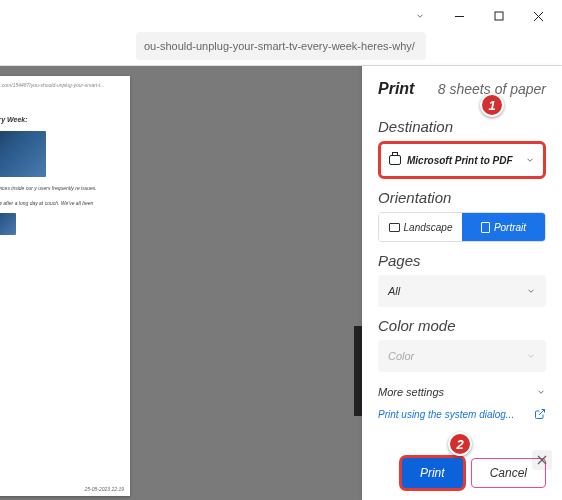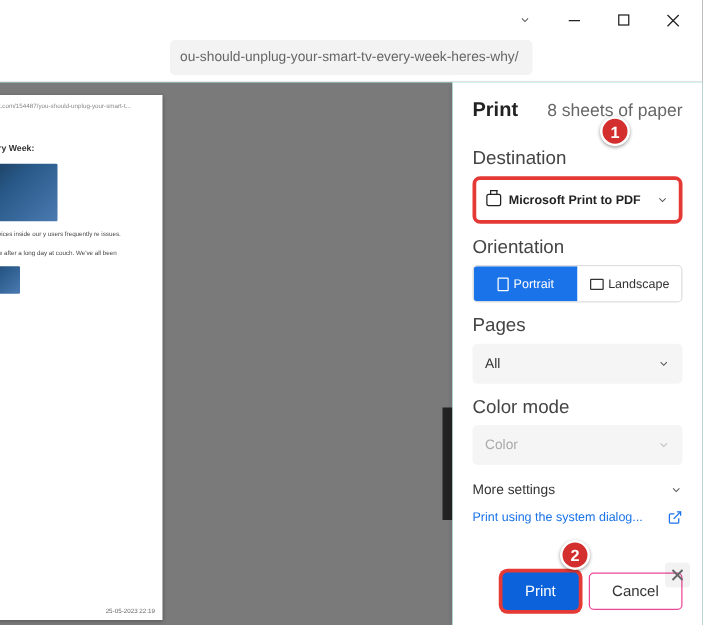--- a/index.html
+++ b/index.html
@@ -5,21 +5,21 @@
 * { margin:0; padding:0; box-sizing:border-box; font-family:"Segoe UI",Arial,sans-serif; }
 body { width:562px; height:500px; overflow:hidden; background:#fff; position:relative; }
 .titlebar { height:32px; display:flex; justify-content:flex-end; align-items:center; padding-right:4px; }
 .titlebtn { width:46px; height:32px; display:flex; align-items:center; justify-content:center; color:#222; }
 .titledown { width:46px; height:32px; display:flex; align-items:center; justify-content:center; margin-right:auto; margin-left:400px; }
 .urlrow { height:34px; display:flex; align-items:center; border-bottom:1px solid #e0e0e0; padding:0 26px; gap:6px;flex-direction:column; }
 .urlbar { flex:0 0 auto; width:290px; height:28px; background:#f3f3f3; border-radius:4px; display:flex; align-items:center; padding:0 8px; font-size:11px; color:#666; overflow:hidden; white-space:nowrap; }
 .urlicons { display:flex; gap:10px; margin-left:6px; }
 .righticons { display:flex; gap:12px; margin-left:auto; margin-right:8px; }
 .icn { width:16px; height:16px; display:flex; align-items:center; justify-content:center; color:#555; }
-.content { position:absolute; top:66px; left:0; right:0; bottom:0; display:flex; background:#5eead4; }
+.content { position:absolute; top:66px; left:0; right:0; bottom:0; display:flex; background:#be185d;font-style:italic; }
 .preview { flex:1; background:#7a7a7a; padding:10px 0 0 0; display:flex; flex-direction:column; align-items:flex-start; overflow:hidden; position:relative; }
 .page { background:#fff; width:150px; height:420px; padding:6px; font-size:6px; color:#333; overflow:hidden; position:relative; margin-left:-20px; box-shadow:0 1px 3px rgba(0,0,0,.3); }
 .page .tiny { font-size:5px; color:#888; }
 .page .head { font-size:7px; font-weight:bold; margin:28px 0 8px 0; }
 .page .imgblock { width:60px; height:46px; background:linear-gradient(135deg,#1a3a5a 0%,#2a5a8a 40%,#4a7ab0 100%); margin:8px 0; position:relative; border-radius:1px; }
 .page .imgblock::after { content:""; position:absolute; left:4px; top:26px; width:18px; height:12px; background:linear-gradient(90deg,#3a6an 0%,#5a8ac0 100%); }
 .page .para { font-size:5px; line-height:1.4; margin:8px 0 4px 0; color:#444; }
 .page .footer { position:absolute; bottom:4px; right:6px; font-size:5px; color:#666; }
 .panel { width:200px; background:#fff; display:flex; flex-direction:column; position:relative; box-shadow:-1px 0 4px rgba(0,0,0,.1); }
 .phead { display:flex; justify-content:space-between; align-items:baseline; padding:14px 16px 10px 16px; }
@@ -137,27 +137,27 @@
       <div class="destbox">
         <span class="printer"></span>
         <span class="dtxt">Microsoft Print to PDF</span>
         <svg class="chev" viewBox="0 0 24 24" fill="none" stroke="#555" stroke-width="2">
             <polyline points="6 9 12 15 18 9"></polyline>
           </svg>
       </div>
 
       <div class="label">Orientation</div>
       <div class="seg">
+        <div class="segbtn">
+          <span class="pageicon land"></span>
+          <span>Landscape</span>
+        </div>
         <div class="segbtn active">
           <span class="pageicon"></span>
           <span>Portrait</span>
-        </div>
-        <div class="segbtn">
-          <span class="pageicon land"></span>
-          <span>Landscape</span>
         </div>
       </div>
 
       <div class="label">Pages</div>
       <div class="sel">
         <span>All</span>
         <svg class="chev" viewBox="0 0 24 24" fill="none" stroke="#555" stroke-width="2">
             <polyline points="6 9 12 15 18 9"></polyline>
           </svg>
       </div>

